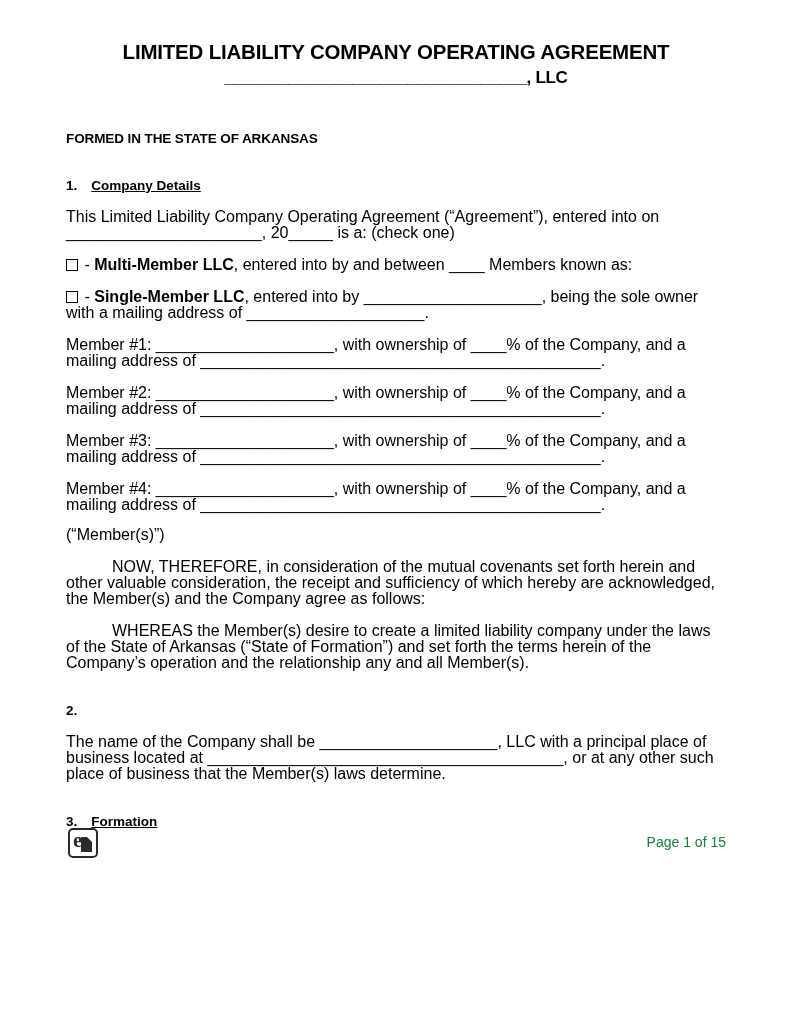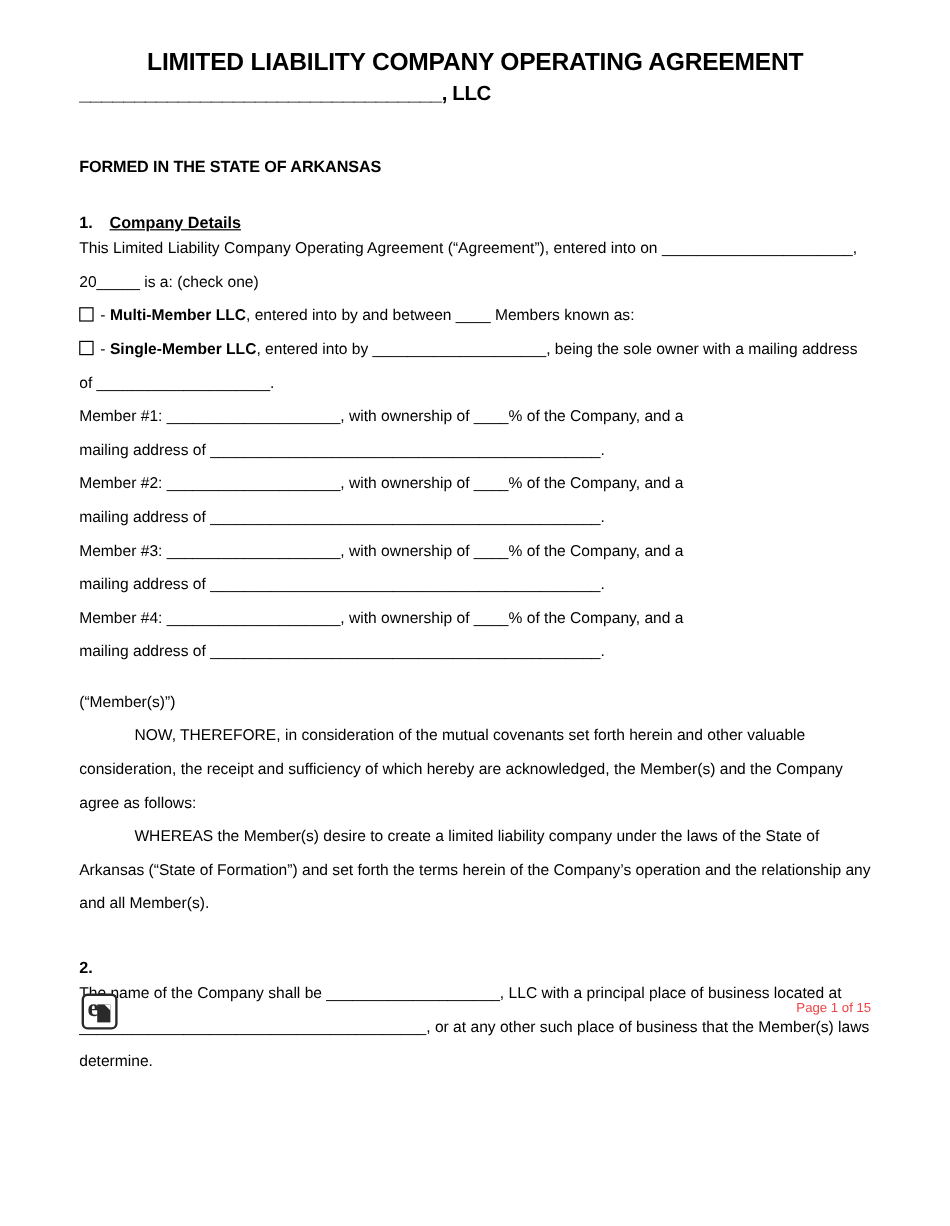--- a/index.html
+++ b/index.html
@@ -31,21 +31,21 @@
     font-weight: bold;
     text-align: center;
     line-height: 27px;
     letter-spacing: -0.2px;
     margin: 0;
   }
   .doc-title .of-line {
     display: block;
   }
   .title-blank-line {
-    text-align: left;
+    text-align: center;
     font-size: 17px;
     font-weight: bold;
     margin-top: 3px;
     letter-spacing: -0.3px;
   }
   .formed-line {
     font-size: 13.5px;
     font-weight: bold;
     margin-top: 43px;
     letter-spacing: -0.1px;
@@ -57,23 +57,23 @@
     display: flex;
     gap: 14px;
   }
   .section-head .num {
     font-weight: bold;
   }
   .section-head .t {
     text-decoration: underline;
   }
   p.body {
-    font-size: 13px;
-    line-height: 28px;
-    margin: 0 0 0 0;
+    font-size: 16px;
+    line-height: 16px;
+    margin: 16px 0 0 0;
     text-align: left;
   }
   p.body.tight {
     margin-top: 14px;
   }
   .indent-box {
     margin-left: 30px;
   }
   .member-line {
     margin-left: 26px;
@@ -93,22 +93,22 @@
     position: absolute;
     left: 66px;
     right: 66px;
     bottom: 42px;
     height: 30px;
   }
   .page-num {
     position: absolute;
     right: 0;
     top: 6px;
-    font-size: 11px;
-    color: #ef4444;
+    font-size: 14px;
+    color: #15803d;
   }
   .efile-logo {
     position: absolute;
     left: 2px;
     top: 0;
     width: 30px;
     height: 30px;
   }
   .efile-logo .badge {
     width: 30px;

